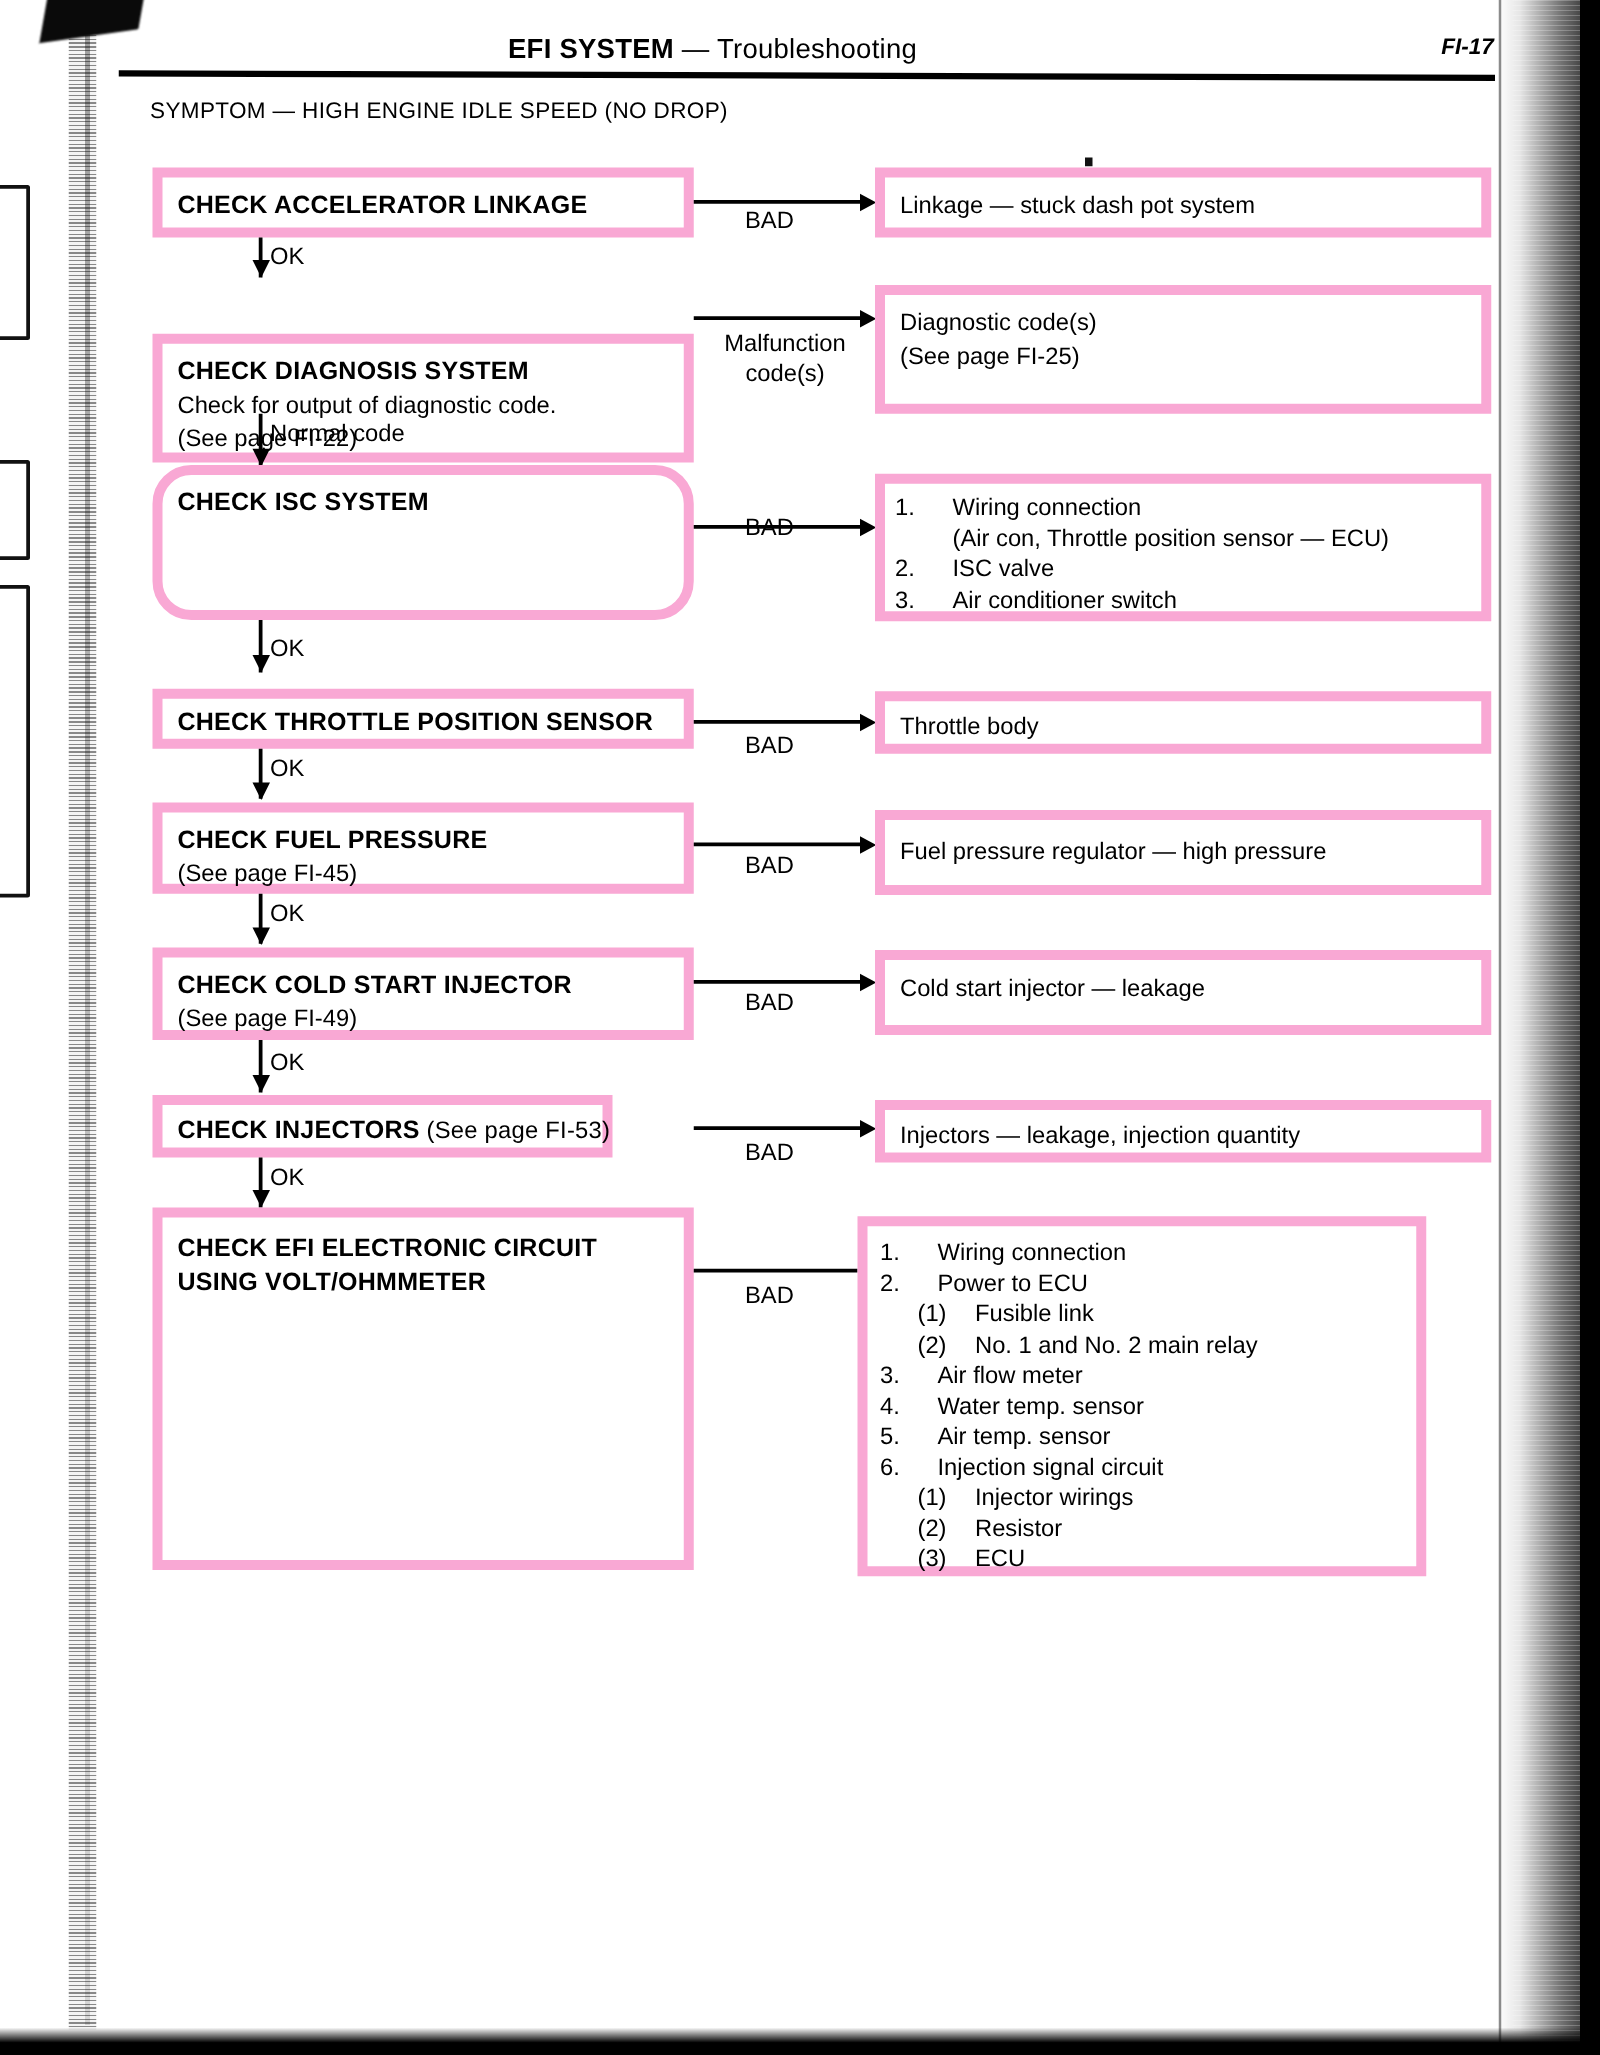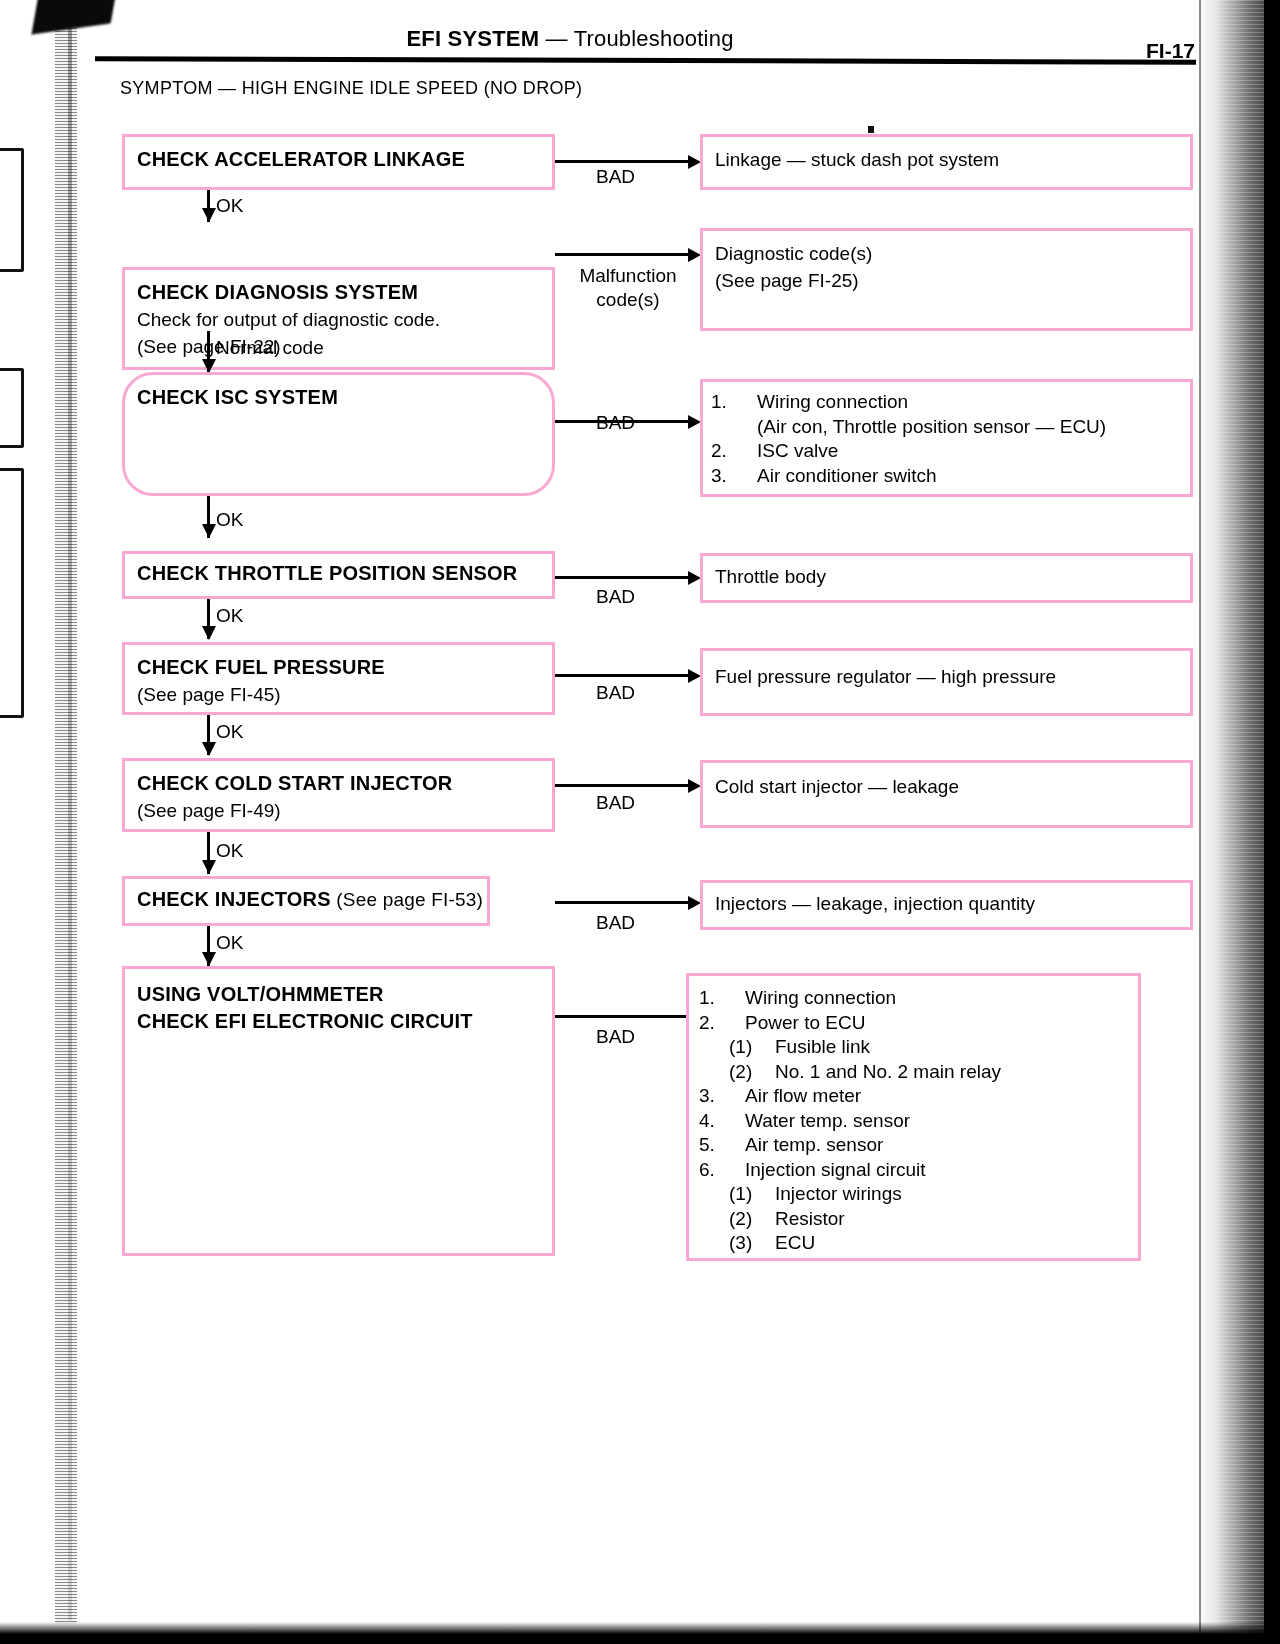--- a/index.html
+++ b/index.html
@@ -129,24 +129,25 @@
     text-align: center;
     font-size: 22px;
     letter-spacing: 0.2px;
     white-space: nowrap;
   }
   .header-title b { font-weight: bold; }
   .header-title .thin { font-weight: normal; }
   .header-page {
     position: absolute;
     right: -55px;
-    top: 13px;
-    font-size: 21px;
+    top: 1px;
+    font-size: 18px;
     font-weight: bold;
     letter-spacing: 0px;
+    font-style: italic;
   }
   .header-rule {
     position: absolute;
     left: 95px;
     top: 58px;
     width: 1101px;
     height: 5px;
     background: #000;
     transform: rotate(0.18deg);
   }
@@ -160,21 +161,21 @@
     text-align: left;
     font-size: 18px;
     font-weight: normal;
     letter-spacing: 0.3px;
     white-space: nowrap;
   }
 
   
   .fbox {
     position: absolute;
-    border: 3px solid #f9a8d4;
+    border: 8px solid #f9a8d4;
     background: #fff;
     box-sizing: border-box;
   }
   .fbox-inner {
     position: absolute;
     left: 12px;
     right: 8px;
     top: 9px;
   }
   .box-title {
@@ -404,22 +405,22 @@
   <div class="fbox-inner" style="top:7px;">
     <div class="result-text">Injectors — leakage, injection quantity</div>
   </div>
 </div>
 <div class="v-line" style="left:207px;top:926px;height:42px;"></div>
 <div class="arrow-down" style="left:202px;top:952px;"></div>
 <div class="edge-label" style="left:216px;top:931px;">OK</div>
 
 <div class="fbox" style="left:122px;top:966px;width:433px;height:290px;">
   <div class="fbox-inner" style="top:12px;">
+    <div class="box-title">CHECK EFI ELECTRONIC CIRCUIT</div>
     <div class="box-title">USING VOLT/OHMMETER</div>
-    <div class="box-title">CHECK EFI ELECTRONIC CIRCUIT</div>
   </div>
 </div>
 <div class="h-line" style="left:555px;top:1015px;width:137px;"></div>
 <div class="arrow-right" style="left:688px;top:1010px;"></div>
 <div class="edge-label" style="left:596px;top:1025px;">BAD</div>
 
 <div class="fbox" style="left:686px;top:973px;width:455px;height:288px;">
   <div class="fbox-inner" style="left:10px;top:10px;">
     <ul class="rlist">
       <li><span class="num">1.</span><span>Wiring connection</span></li>

